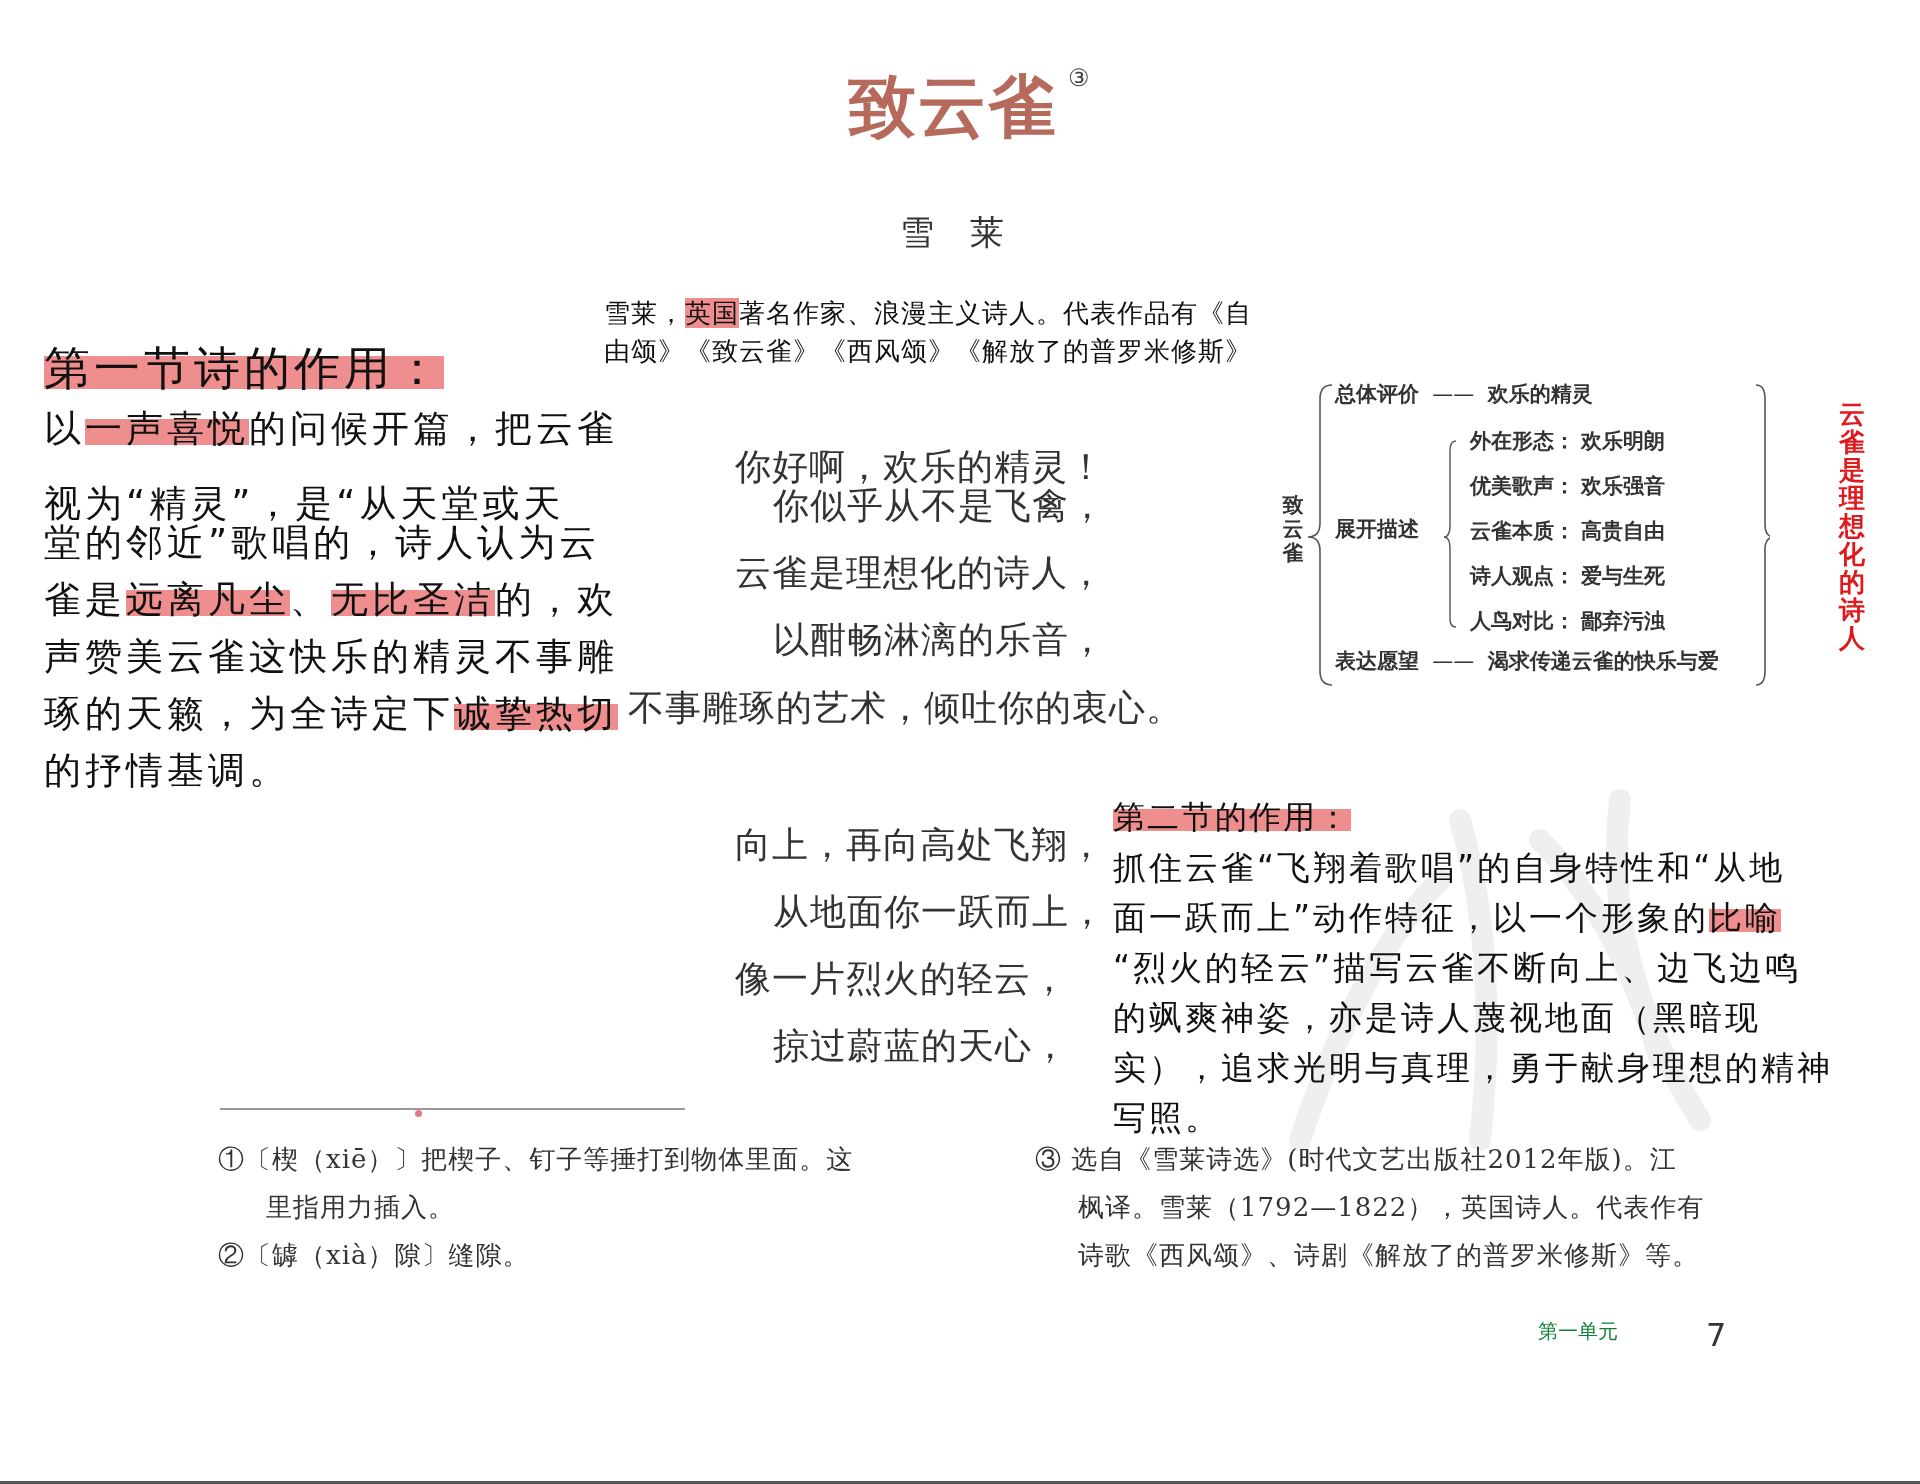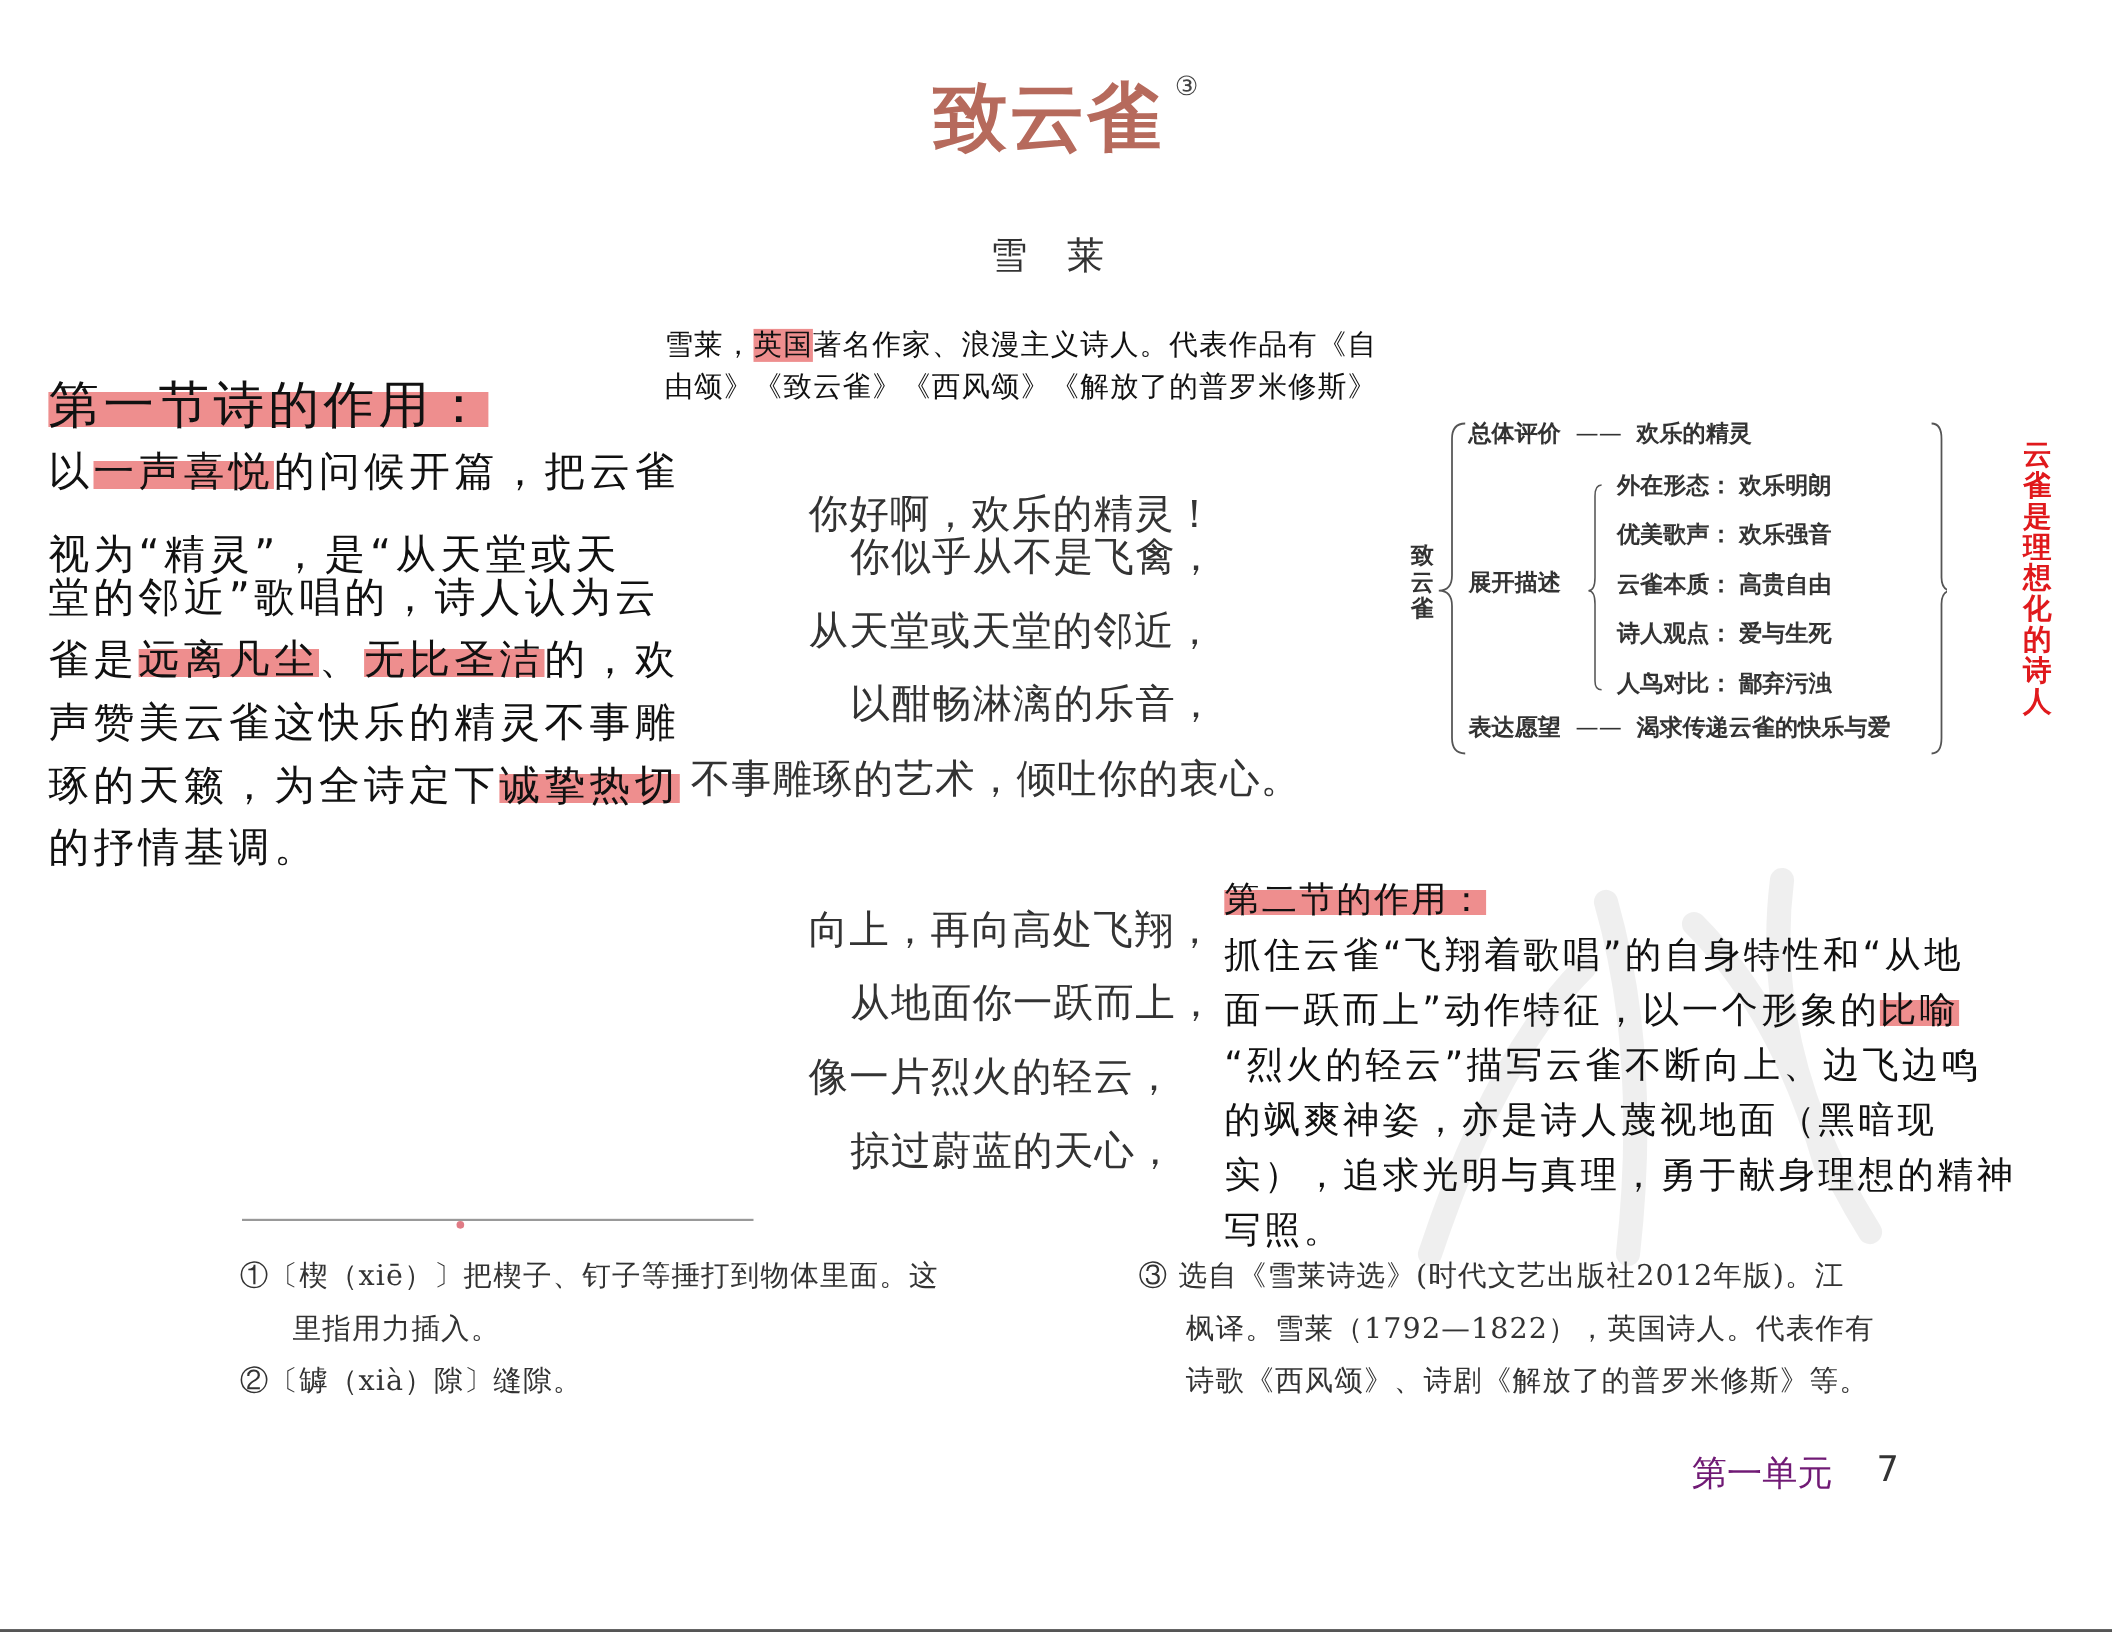--- a/index.html
+++ b/index.html
@@ -37,21 +37,21 @@
   
   #sec2-heading { left:1113px; top:780px; font-size:32px; letter-spacing:2px; }
   .sec2-line { left:1113px; font-size:33px; letter-spacing:3px; }
 
   
   #foot-rule { left:220px; top:1108px; width:465px; height:0; border-top:2px solid #999; }
   #foot-dot { left:415px; top:1110px; width:7px; height:7px; border-radius:50%; background:#e07b85; }
   .fn { font-size:26px; color:#333; letter-spacing:1px; }
 
   
-  #footer-unit { left:1538px; top:1318px; font-size:32px; color:#701a75; }
+  #footer-unit { left:1538px; top:1318px; font-size:20px; color:#15803d; }
   #footer-page { left:1706px; top:1316px; font-size:32px; color:#333; font-family:"DejaVu Sans","Liberation Sans",sans-serif; }
   #bottom-bar { left:0; top:1481px; width:1920px; height:3px; background:#555; }
 
   
   #watermark { left:1240px; top:760px; opacity:0.06; }
 </style>
 </head>
 <body>
 
 <div class="abs serif" id="title">致云雀</div>
@@ -75,21 +75,21 @@
   <span>雀是</span><span class="hl">远离凡尘</span><span>、</span><span class="hl">无比圣洁</span><span>的，欢</span>
 </div>
 <div class="abs hand left-line" style="top:616px;">声赞美云雀这快乐的精灵不事雕</div>
 <div class="abs hand left-line" style="top:673px;">
   <span>琢的天籁，为全诗定下</span><span class="hl">诚挚热切</span>
 </div>
 <div class="abs hand left-line" style="top:730px;">的抒情基调。</div>
 
 <div class="abs serif poem-line" style="left:735px; top:415px;margin-top:28px;">你好啊，欢乐的精灵！</div>
 <div class="abs serif poem-line" style="left:773px; top:482px;">你似乎从不是飞禽，</div>
-<div class="abs serif poem-line" style="left:735px; top:549px;">从天堂或天堂的邻近，</div>
+<div class="abs serif poem-line" style="left:735px; top:549px;">云雀是理想化的诗人，</div>
 <div class="abs serif poem-line" style="left:773px; top:616px;">以酣畅淋漓的乐音，</div>
 <div class="abs serif poem-line" style="left:628px; top:684px;">不事雕琢的艺术，倾吐你的衷心。</div>
 
 <div class="abs serif poem-line" style="left:735px; top:821px;">向上，再向高处飞翔，</div>
 <div class="abs serif poem-line" style="left:773px; top:888px;">从地面你一跃而上，</div>
 <div class="abs serif poem-line" style="left:735px; top:955px;">像一片烈火的轻云，</div>
 <div class="abs serif poem-line" style="left:773px; top:1022px;">掠过蔚蓝的天心，</div>
 
 <div class="abs" style="left:1270px; top:375px; width:500px; height:320px;">
   <svg width="500" height="320" style="position:absolute; left:0; top:0;">

